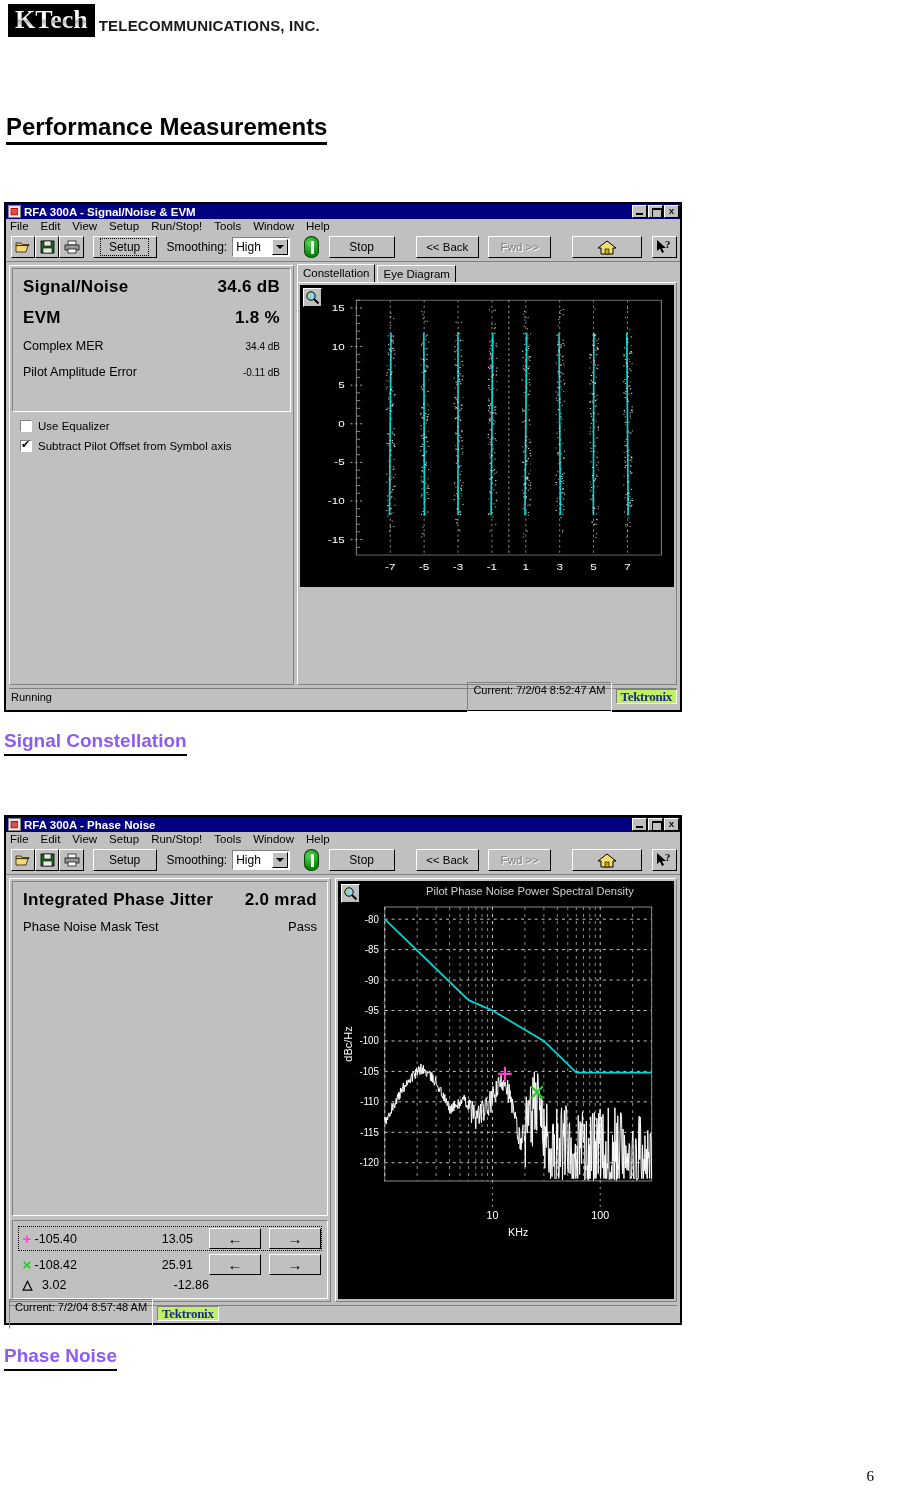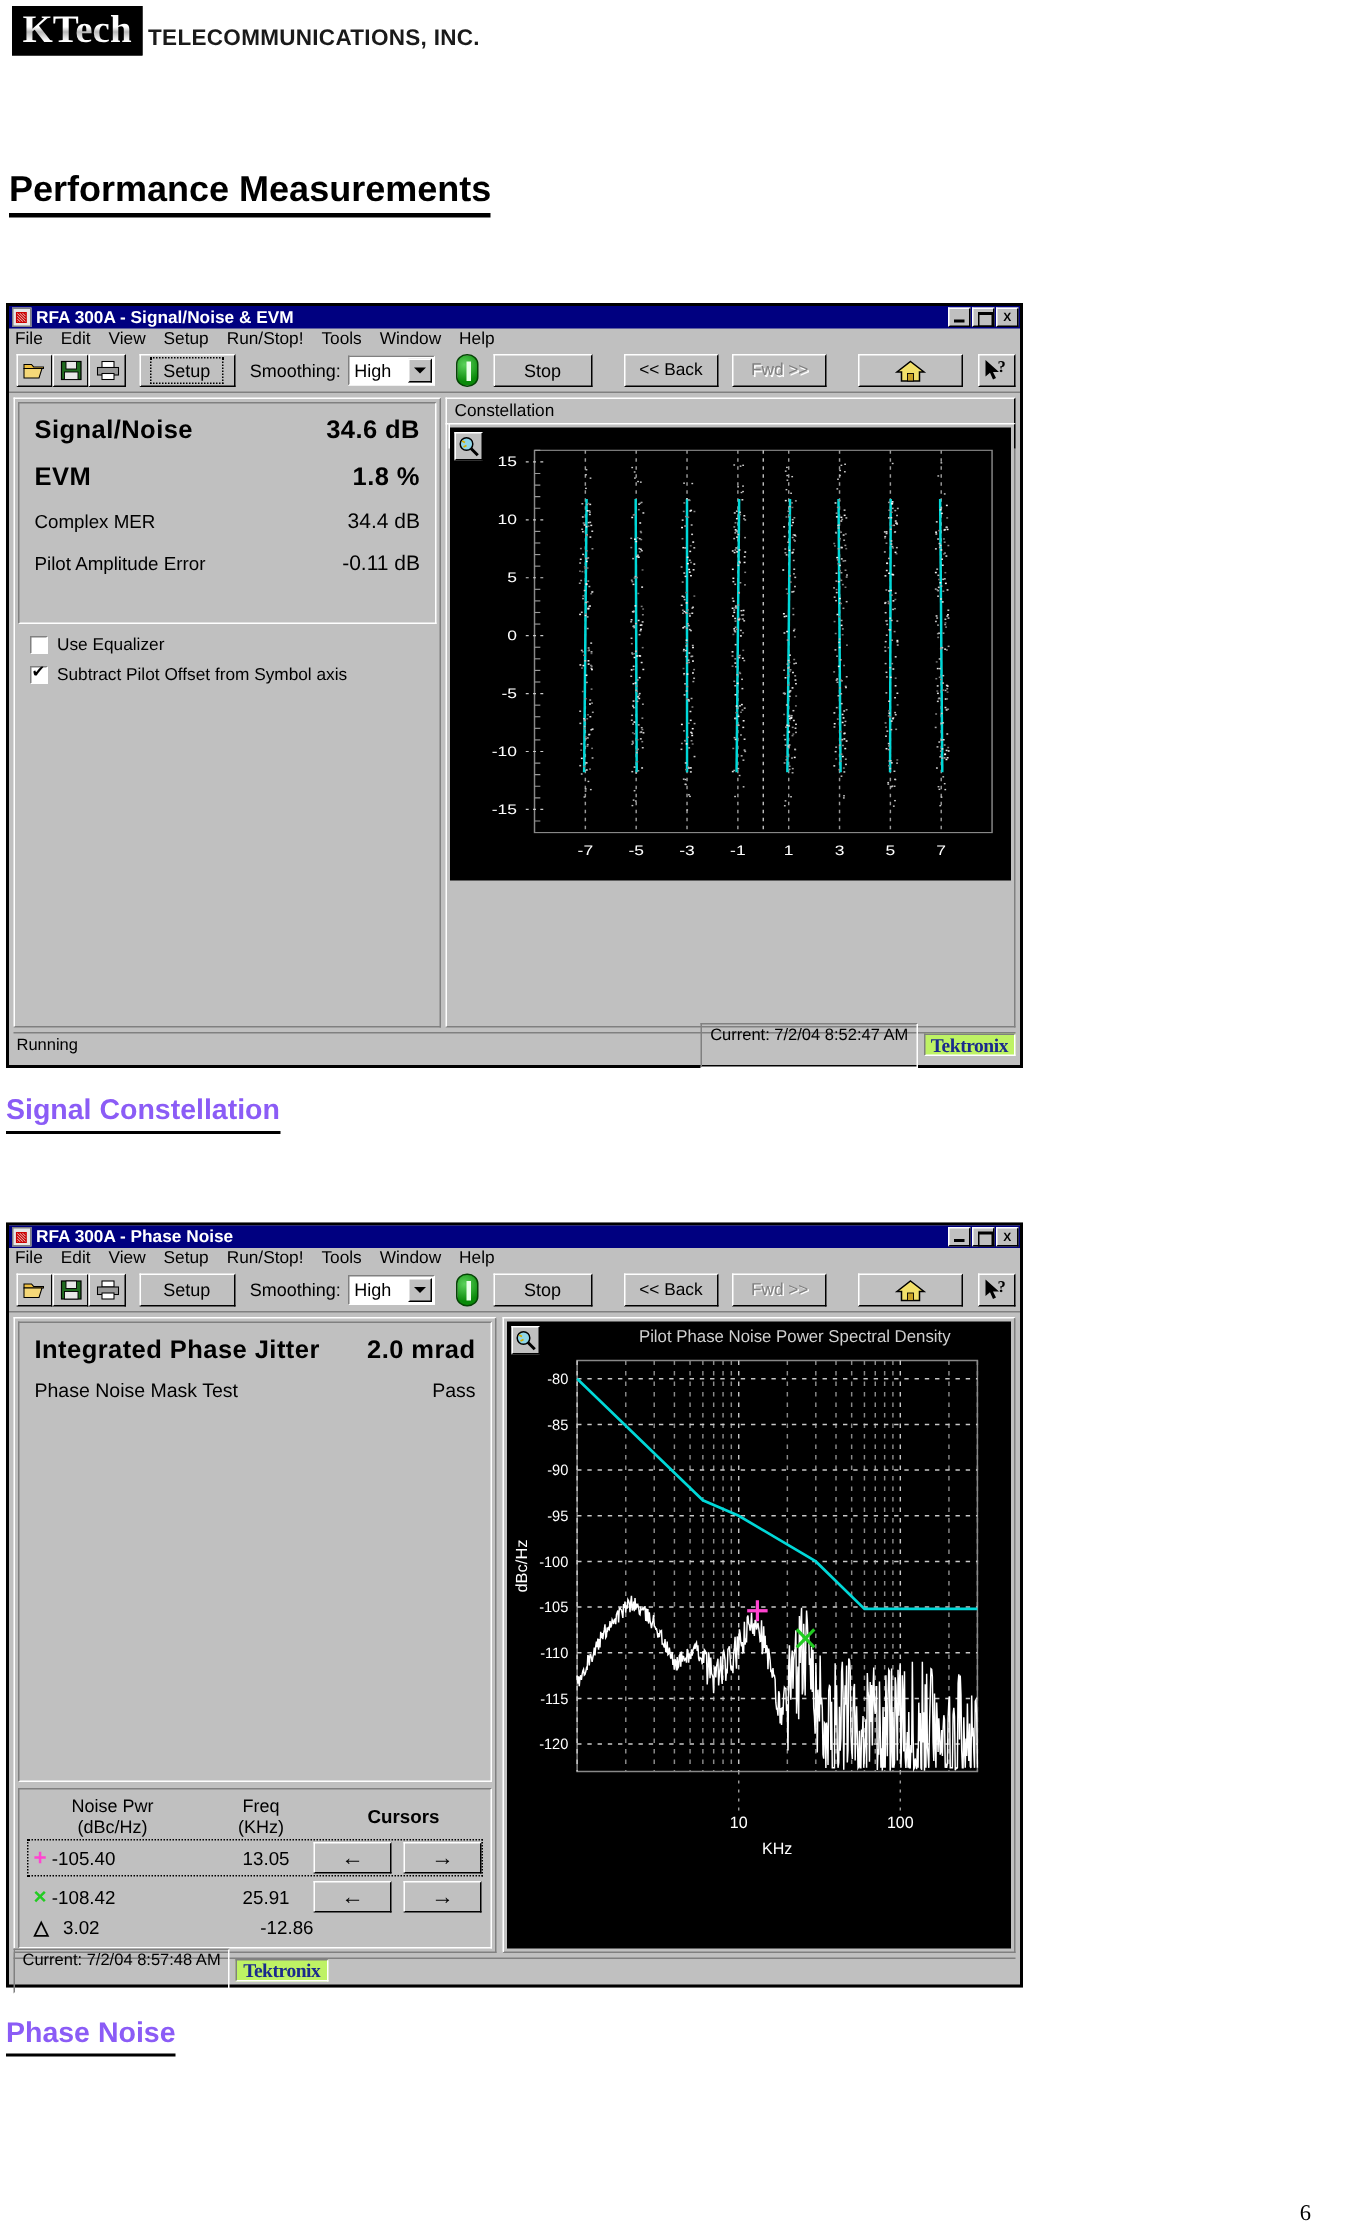--- a/index.html
+++ b/index.html
@@ -137,37 +137,37 @@
   }
   .meas-group {
     border-top:1px solid #808080; border-left:1px solid #808080;
     border-right:1px solid #fff; border-bottom:1px solid #fff;
     margin:2px; padding:8px 10px 4px 10px;
   }
   .meas-row { display:flex; justify-content:space-between; align-items:baseline; }
   .meas-row.big { font-size:17px; font-weight:bold; margin-bottom:11px; letter-spacing:0.3px; }
   .meas-row.big .v { font-size:17px; }
   .meas-row.sm { font-size:12.5px; margin-bottom:12px; }
-  .meas-row.sm .v { font-size:14px; }
+  .meas-row.sm .v { font-size:10px; }
 
   .chk-area { padding:6px 10px 2px 10px; }
   .chkrow { display:flex; align-items:center; margin-bottom:8px; font-size:11.5px; }
   .chkbox {
     width:12px; height:12px; background:#fff;
     border-top:1px solid #808080; border-left:1px solid #808080;
     border-right:1px solid #fff; border-bottom:1px solid #fff;
     margin-right:6px; position:relative; flex:0 0 auto;
   }
   .chkbox.on::after {
     content:"✔"; position:absolute; left:0px; top:-3px; font-size:11px; color:#000; line-height:12px;
   }
 
   
   .rightpane { flex:1 1 auto; margin-left:3px; }
-  .tabstrip { display:flex; height:17px;flex-direction:column; }
+  .tabstrip { display:flex; align-items:flex-end; height:17px; }
   .tab {
     background:#c0c0c0; font-size:11.5px; padding:1px 5px 1px 5px;
     border-top:1px solid #fff; border-left:1px solid #fff;
     border-right:1px solid #000;
     position:relative; top:0; height:17px; line-height:14px;
   }
   .tab.active { z-index:2; height:18px; }
   .tab.inactive { margin-left:2px; }
   .graph-frame {
     border-top:1px solid #fff; border-left:1px solid #fff;
@@ -1581,31 +1581,20 @@
           <span>Integrated Phase Jitter</span>
           <span class="v">2.0 mrad</span>
         </div>
         <div class="meas-row sm" style="font-size:13px;">
           <span>Phase Noise Mask Test</span>
           <span class="v" style="font-size:13px;">Pass</span>
         </div>
       </div>
 
       <div class="cursor-block" style="flex:0 0 auto;">
-        <div class="ct-head">
-          <span class="c1">
-            <span>Noise Pwr</span><br>
-            <span>(dBc/Hz)</span>
-          </span>
-          <span class="c2">
-            <span>Freq</span><br>
-            <span>(KHz)</span>
-          </span>
-          <span class="c3">Cursors</span>
-        </div>
 
         <div class="ct-row sel-row">
           <span class="mk" style="color:#ff44d0;">+</span>
           <span class="v1">-105.40</span>
           <span class="v2">13.05</span>
           <span class="btns">
             <span class="arrbtn">←</span>
             <span class="arrbtn">→</span>
           </span>
         </div>

